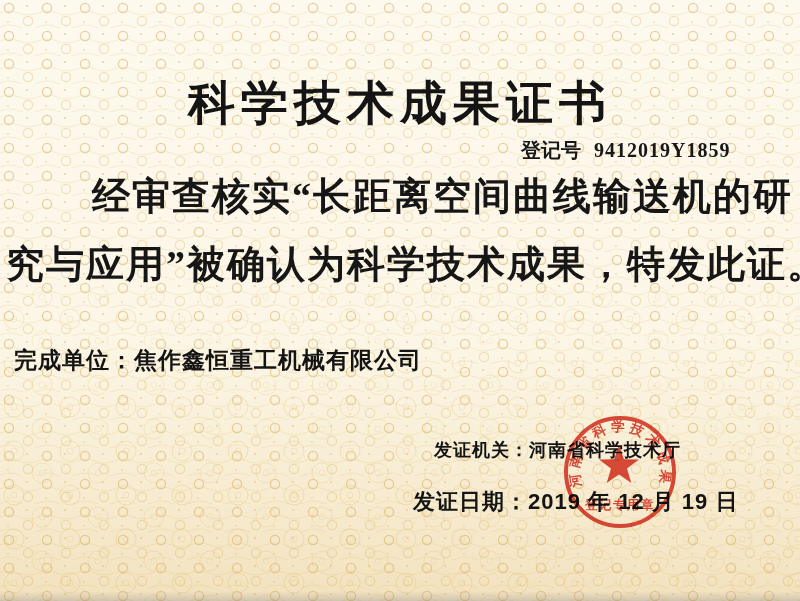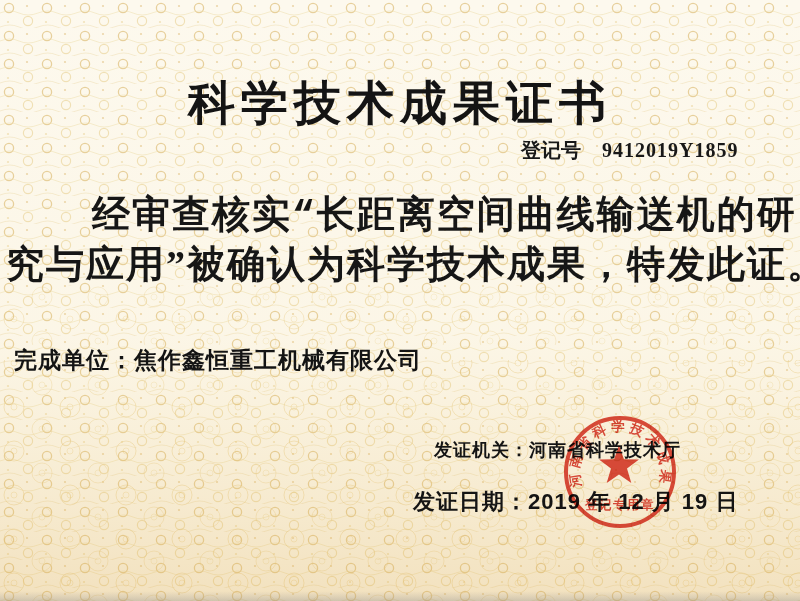--- a/index.html
+++ b/index.html
@@ -18,28 +18,28 @@
     font-family:"Liberation Serif","DejaVu Serif",serif;
     font-size:47px;font-weight:800;letter-spacing:6px;
     color:#141414;z-index:2;
   }
   .regno{
     position:absolute;left:521px;top:137px;
     font-size:20px;font-weight:700;
     font-family:"Liberation Serif","DejaVu Serif",serif;
     color:#181818;z-index:2;white-space:nowrap;
   }
-  .regno .regnum{margin-left:16px;letter-spacing:1px;}
+  .regno .regnum{margin-left:8px;letter-spacing:1px;}
   .body-line{
     position:absolute;margin:0;
     font-family:"Liberation Serif","DejaVu Serif",serif;
     font-size:38px;font-weight:600;letter-spacing:2px;
     color:#161616;z-index:2;white-space:nowrap;
   }
-  .line1{left:92px;top:189px;font-family:Liberation Mono, monospace;}
+  .line1{left:92px;top:171px;}
   .line2{left:6px;top:239px;}
   .field{
     position:absolute;z-index:2;white-space:nowrap;
     font-family:"Liberation Sans","DejaVu Sans",sans-serif;
     font-weight:700;color:#141414;text-align:center;
   }
   .unit{left:14px;top:345px;font-size:23px;letter-spacing:1px;}
   .authority{left:434px;top:438px;font-size:18px;letter-spacing:1px;}
   .issue-date{left:413px;top:487px;font-size:22px;letter-spacing:1px;}
   .seal{

